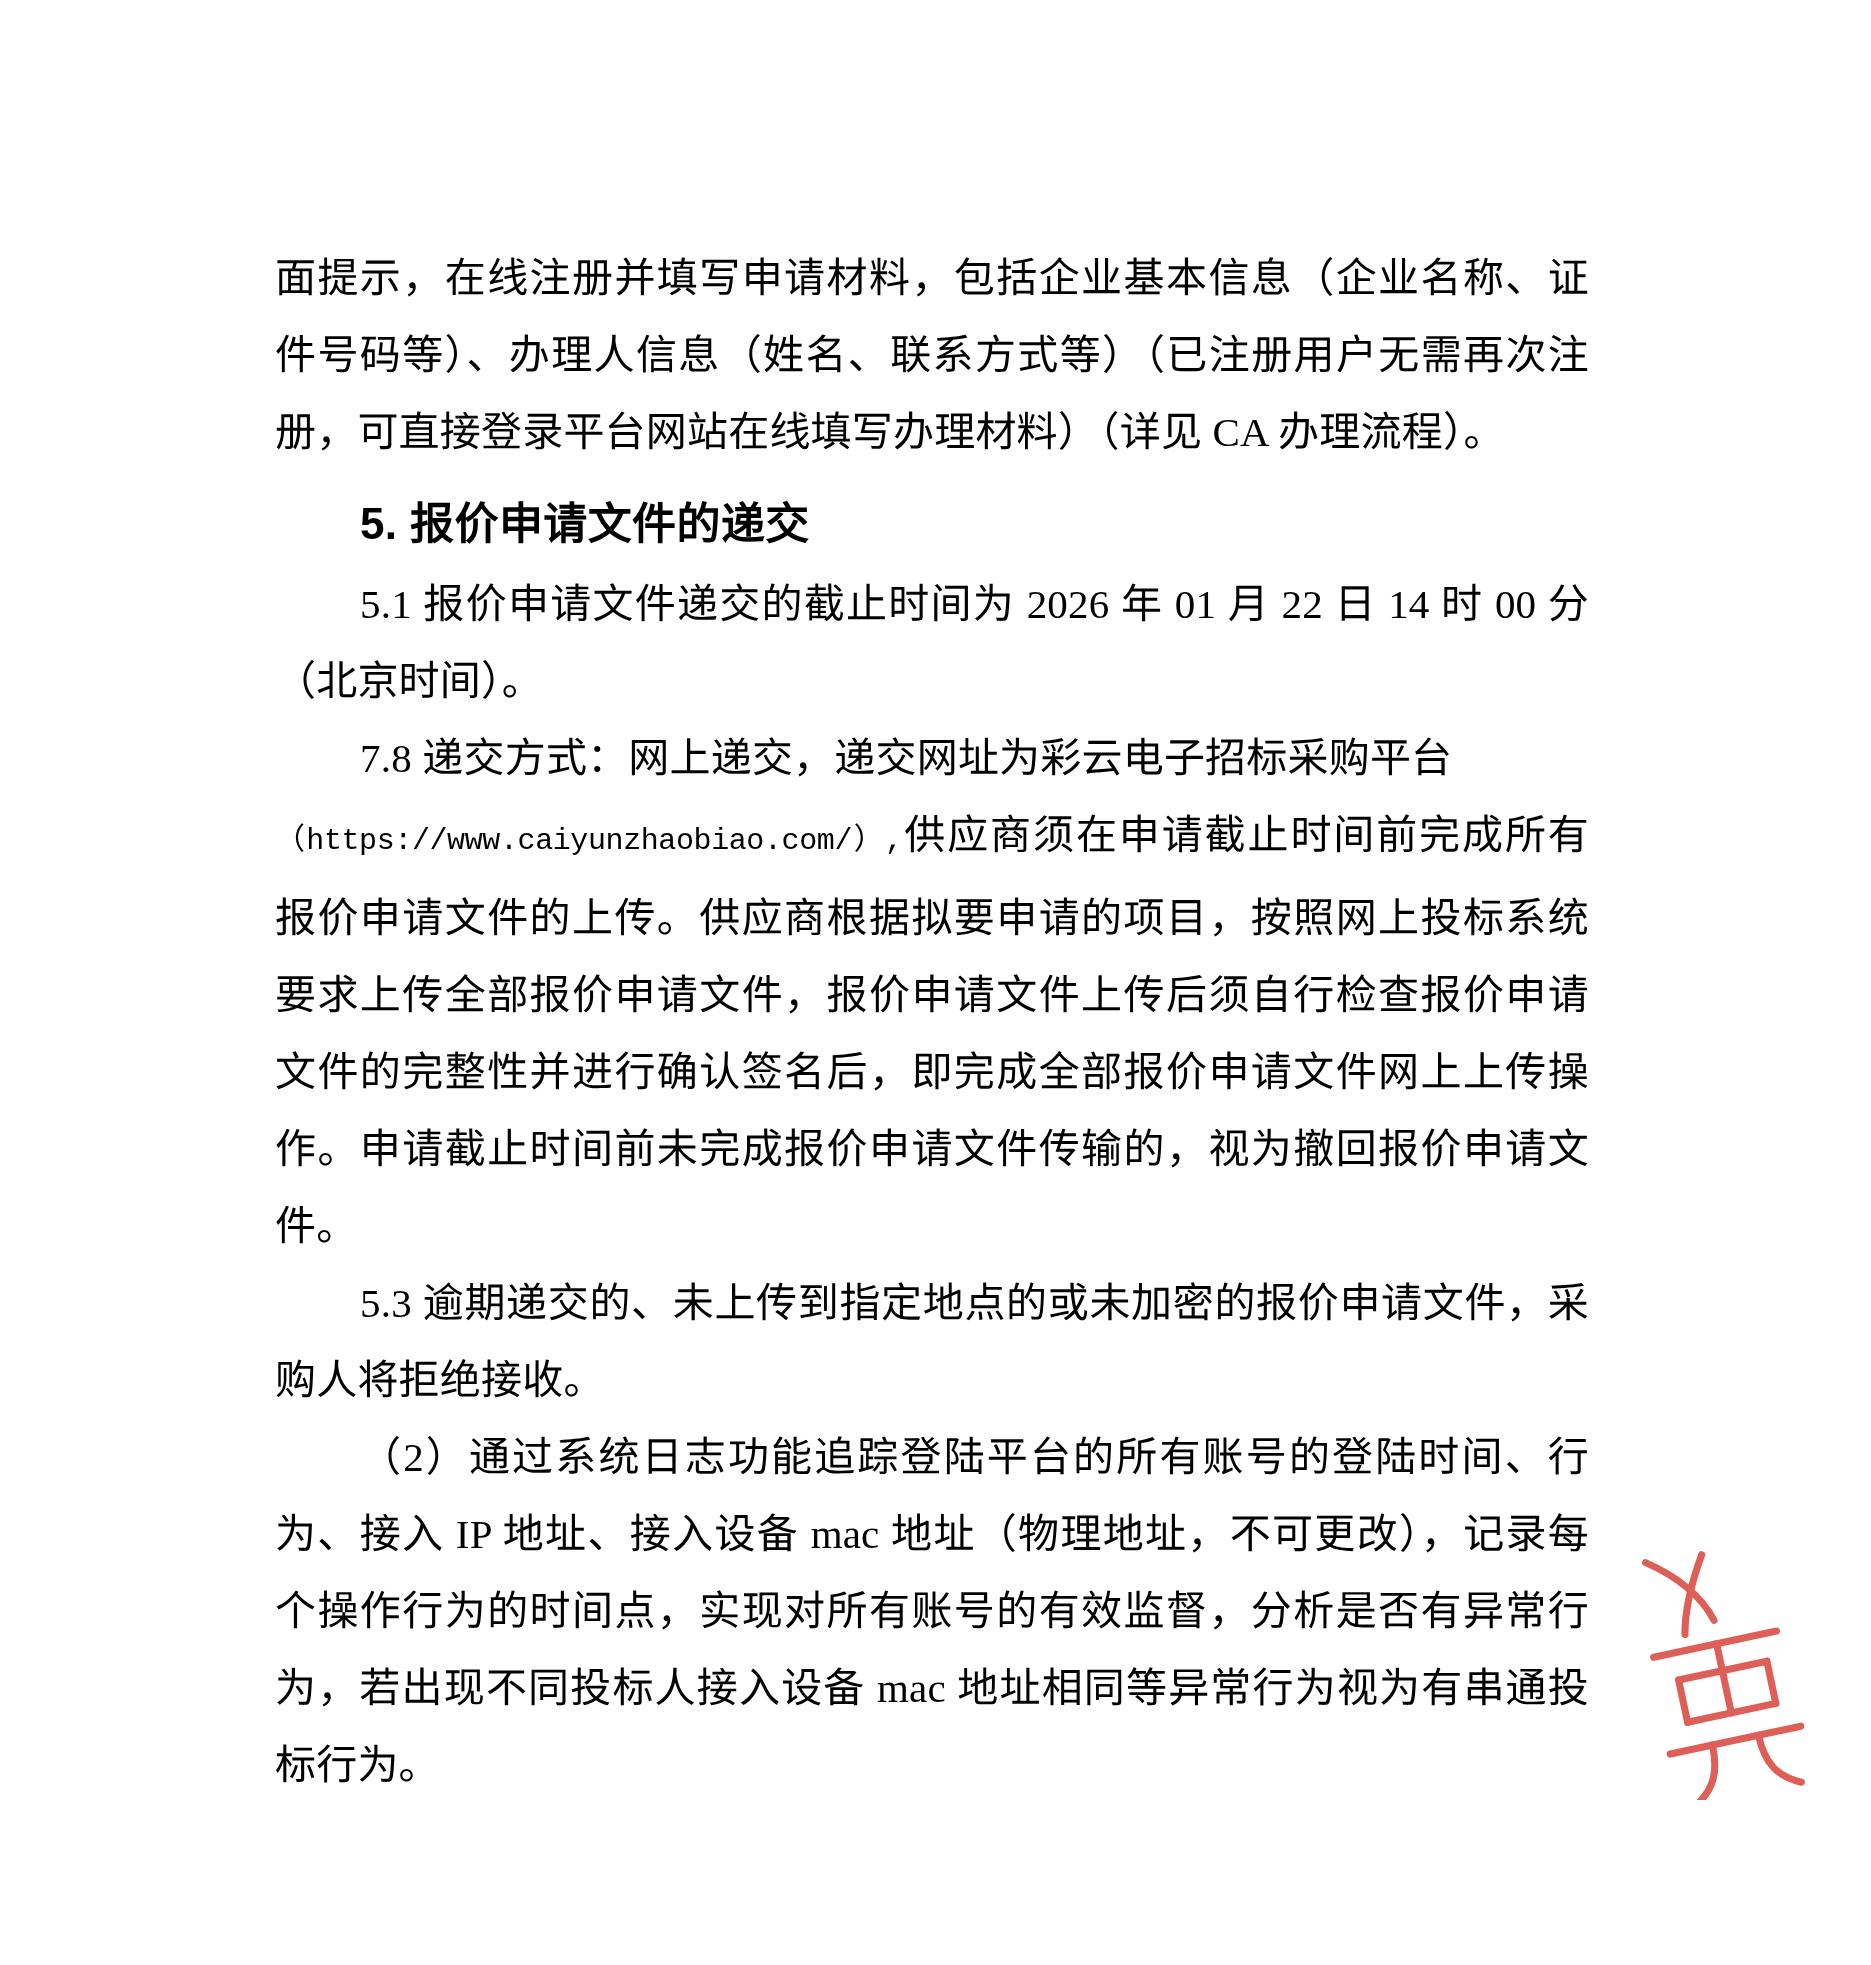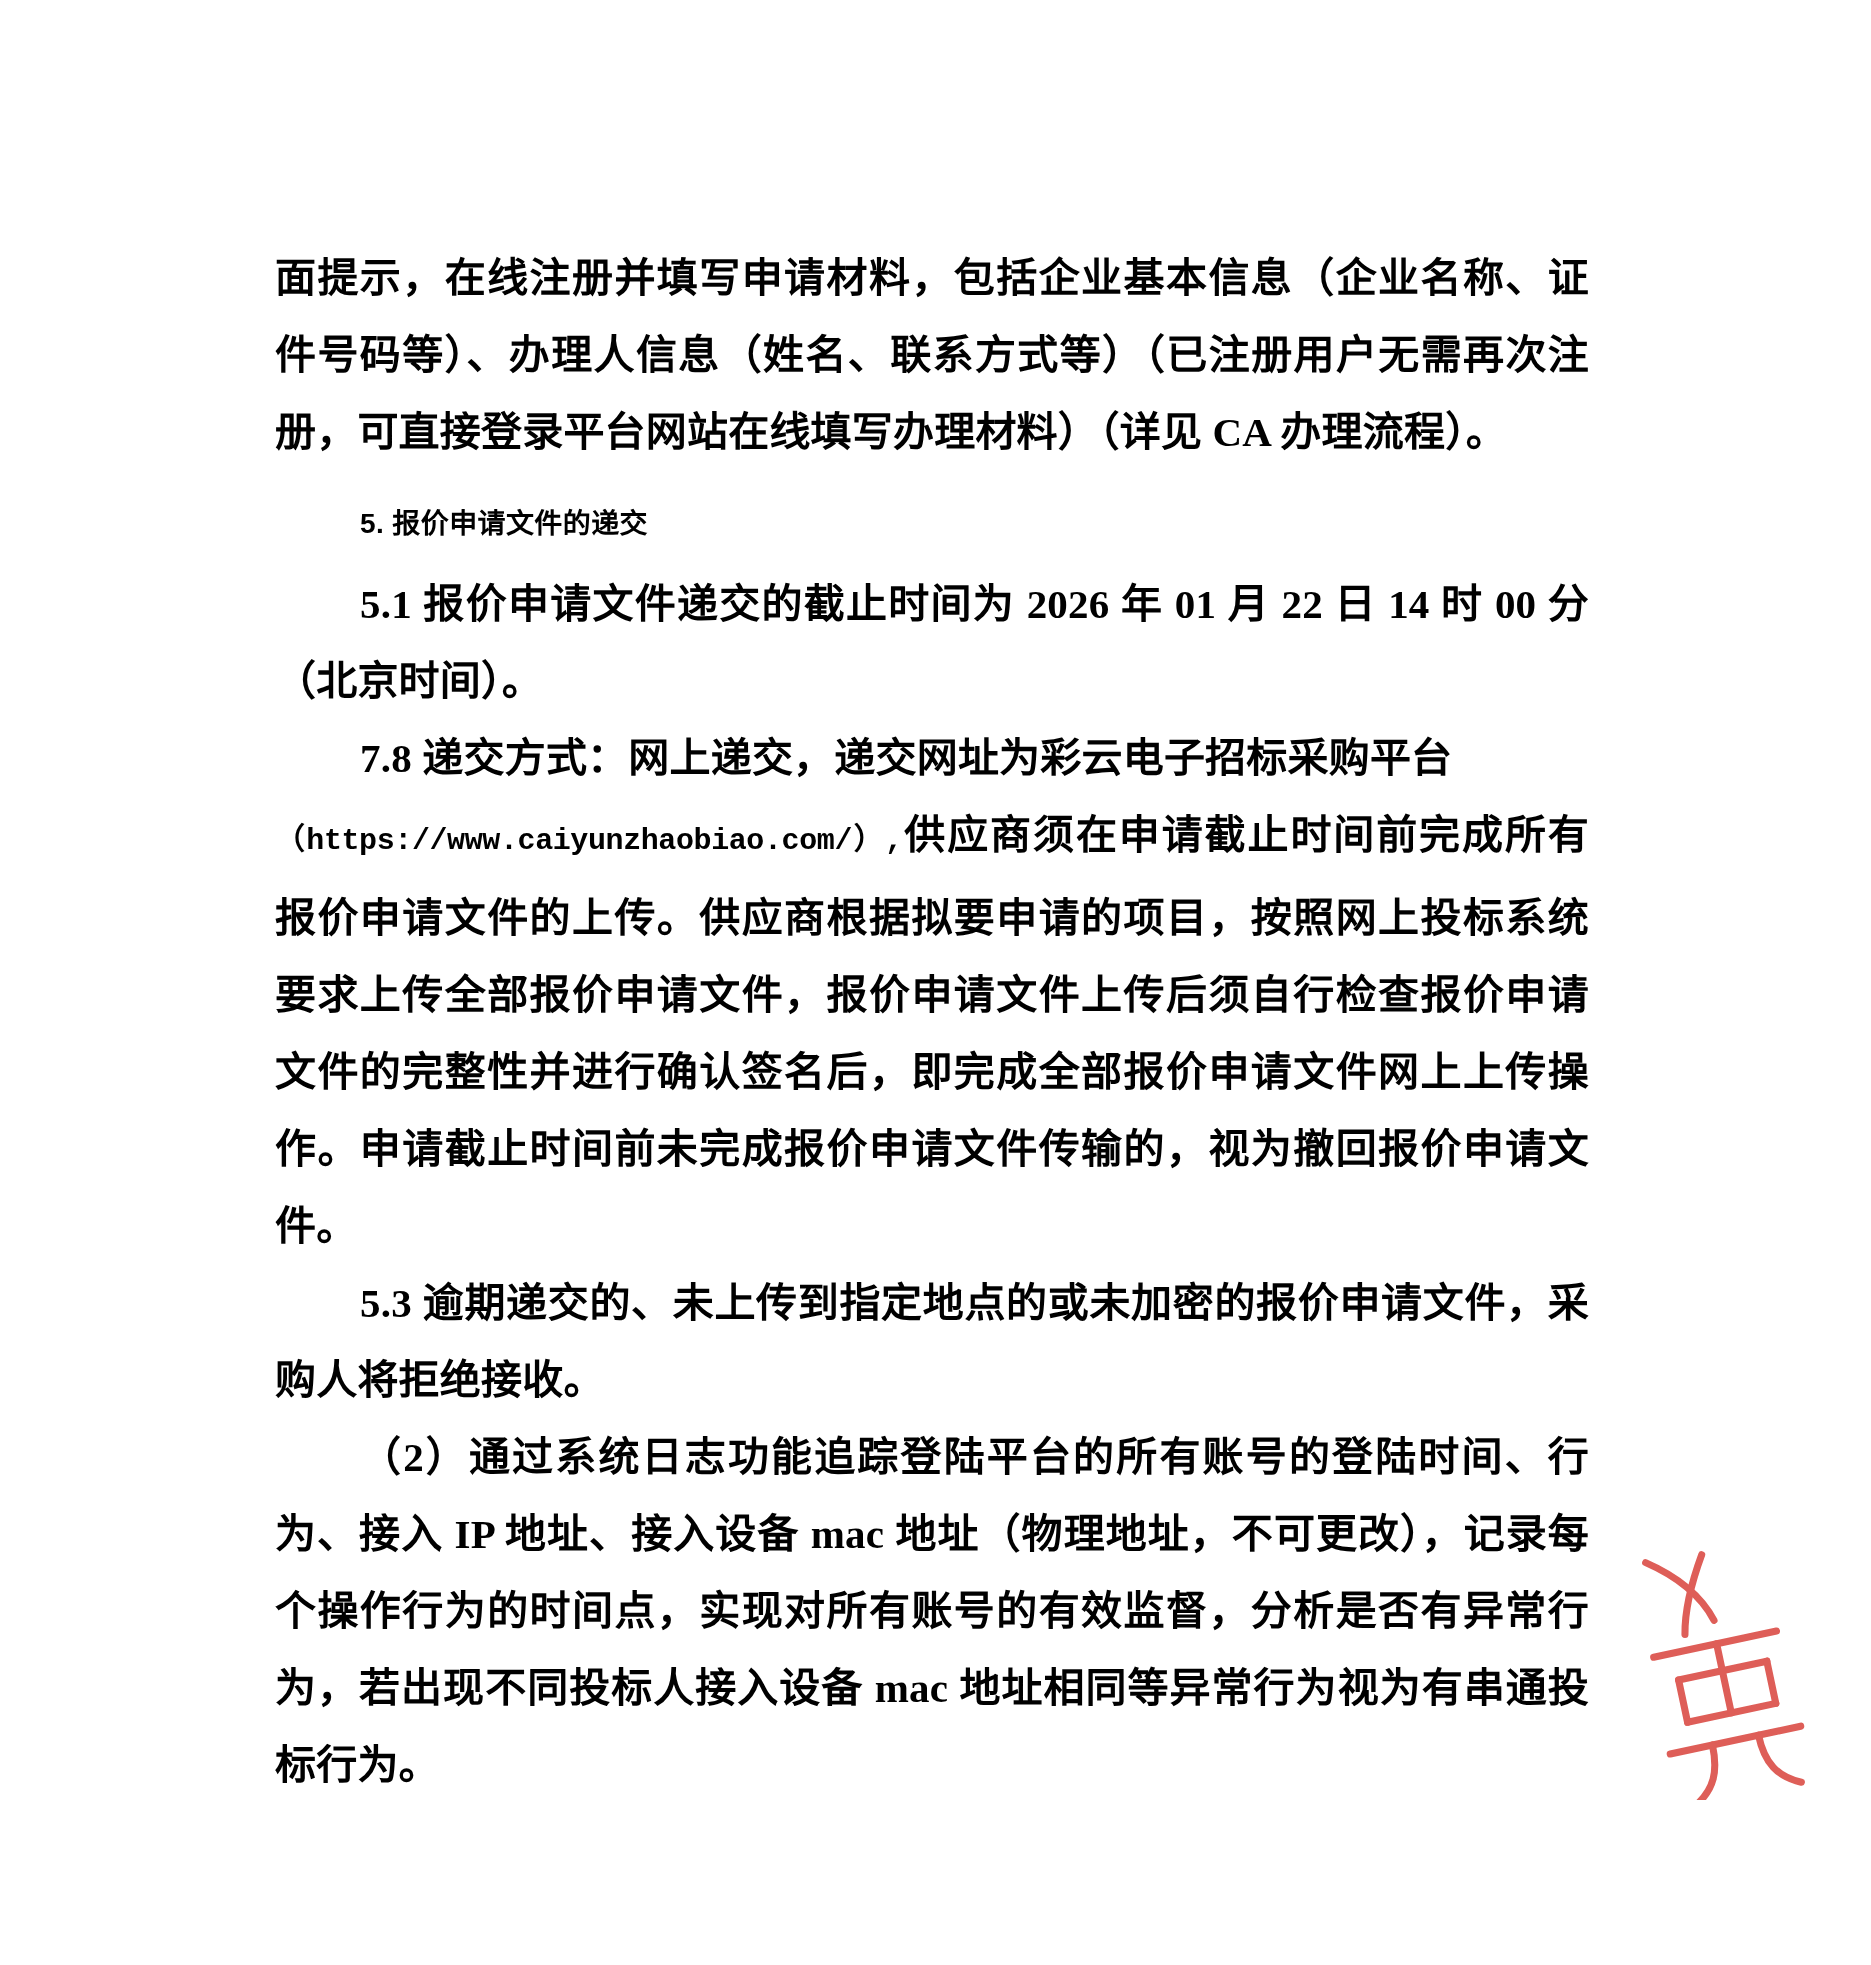--- a/index.html
+++ b/index.html
@@ -24,28 +24,27 @@
     position: relative;
     z-index: 2;
   }
   p.para {
     margin: 0 8px 0 0;
     font-size: 41px;
     line-height: 77px;
     text-align: justify;
     text-justify: inter-ideograph;
     letter-spacing: 0.2px;
-    font-weight: bold;
   }
   p.indent {
     text-indent: 85px;
   }
   h2.heading {
     margin: 14px 0 3.9px 0;
-    font-size: 28px;
+    font-size: 44px;
     line-height: 77px;
     font-weight: bold;
     text-indent: 85px;
     font-family: "Liberation Sans", "DejaVu Sans", sans-serif;
     letter-spacing: 0.4px;
   }
   .mono {
     font-family: "Liberation Mono", "DejaVu Sans Mono", monospace;
     font-size: 30px;
     letter-spacing: -0.4px;

